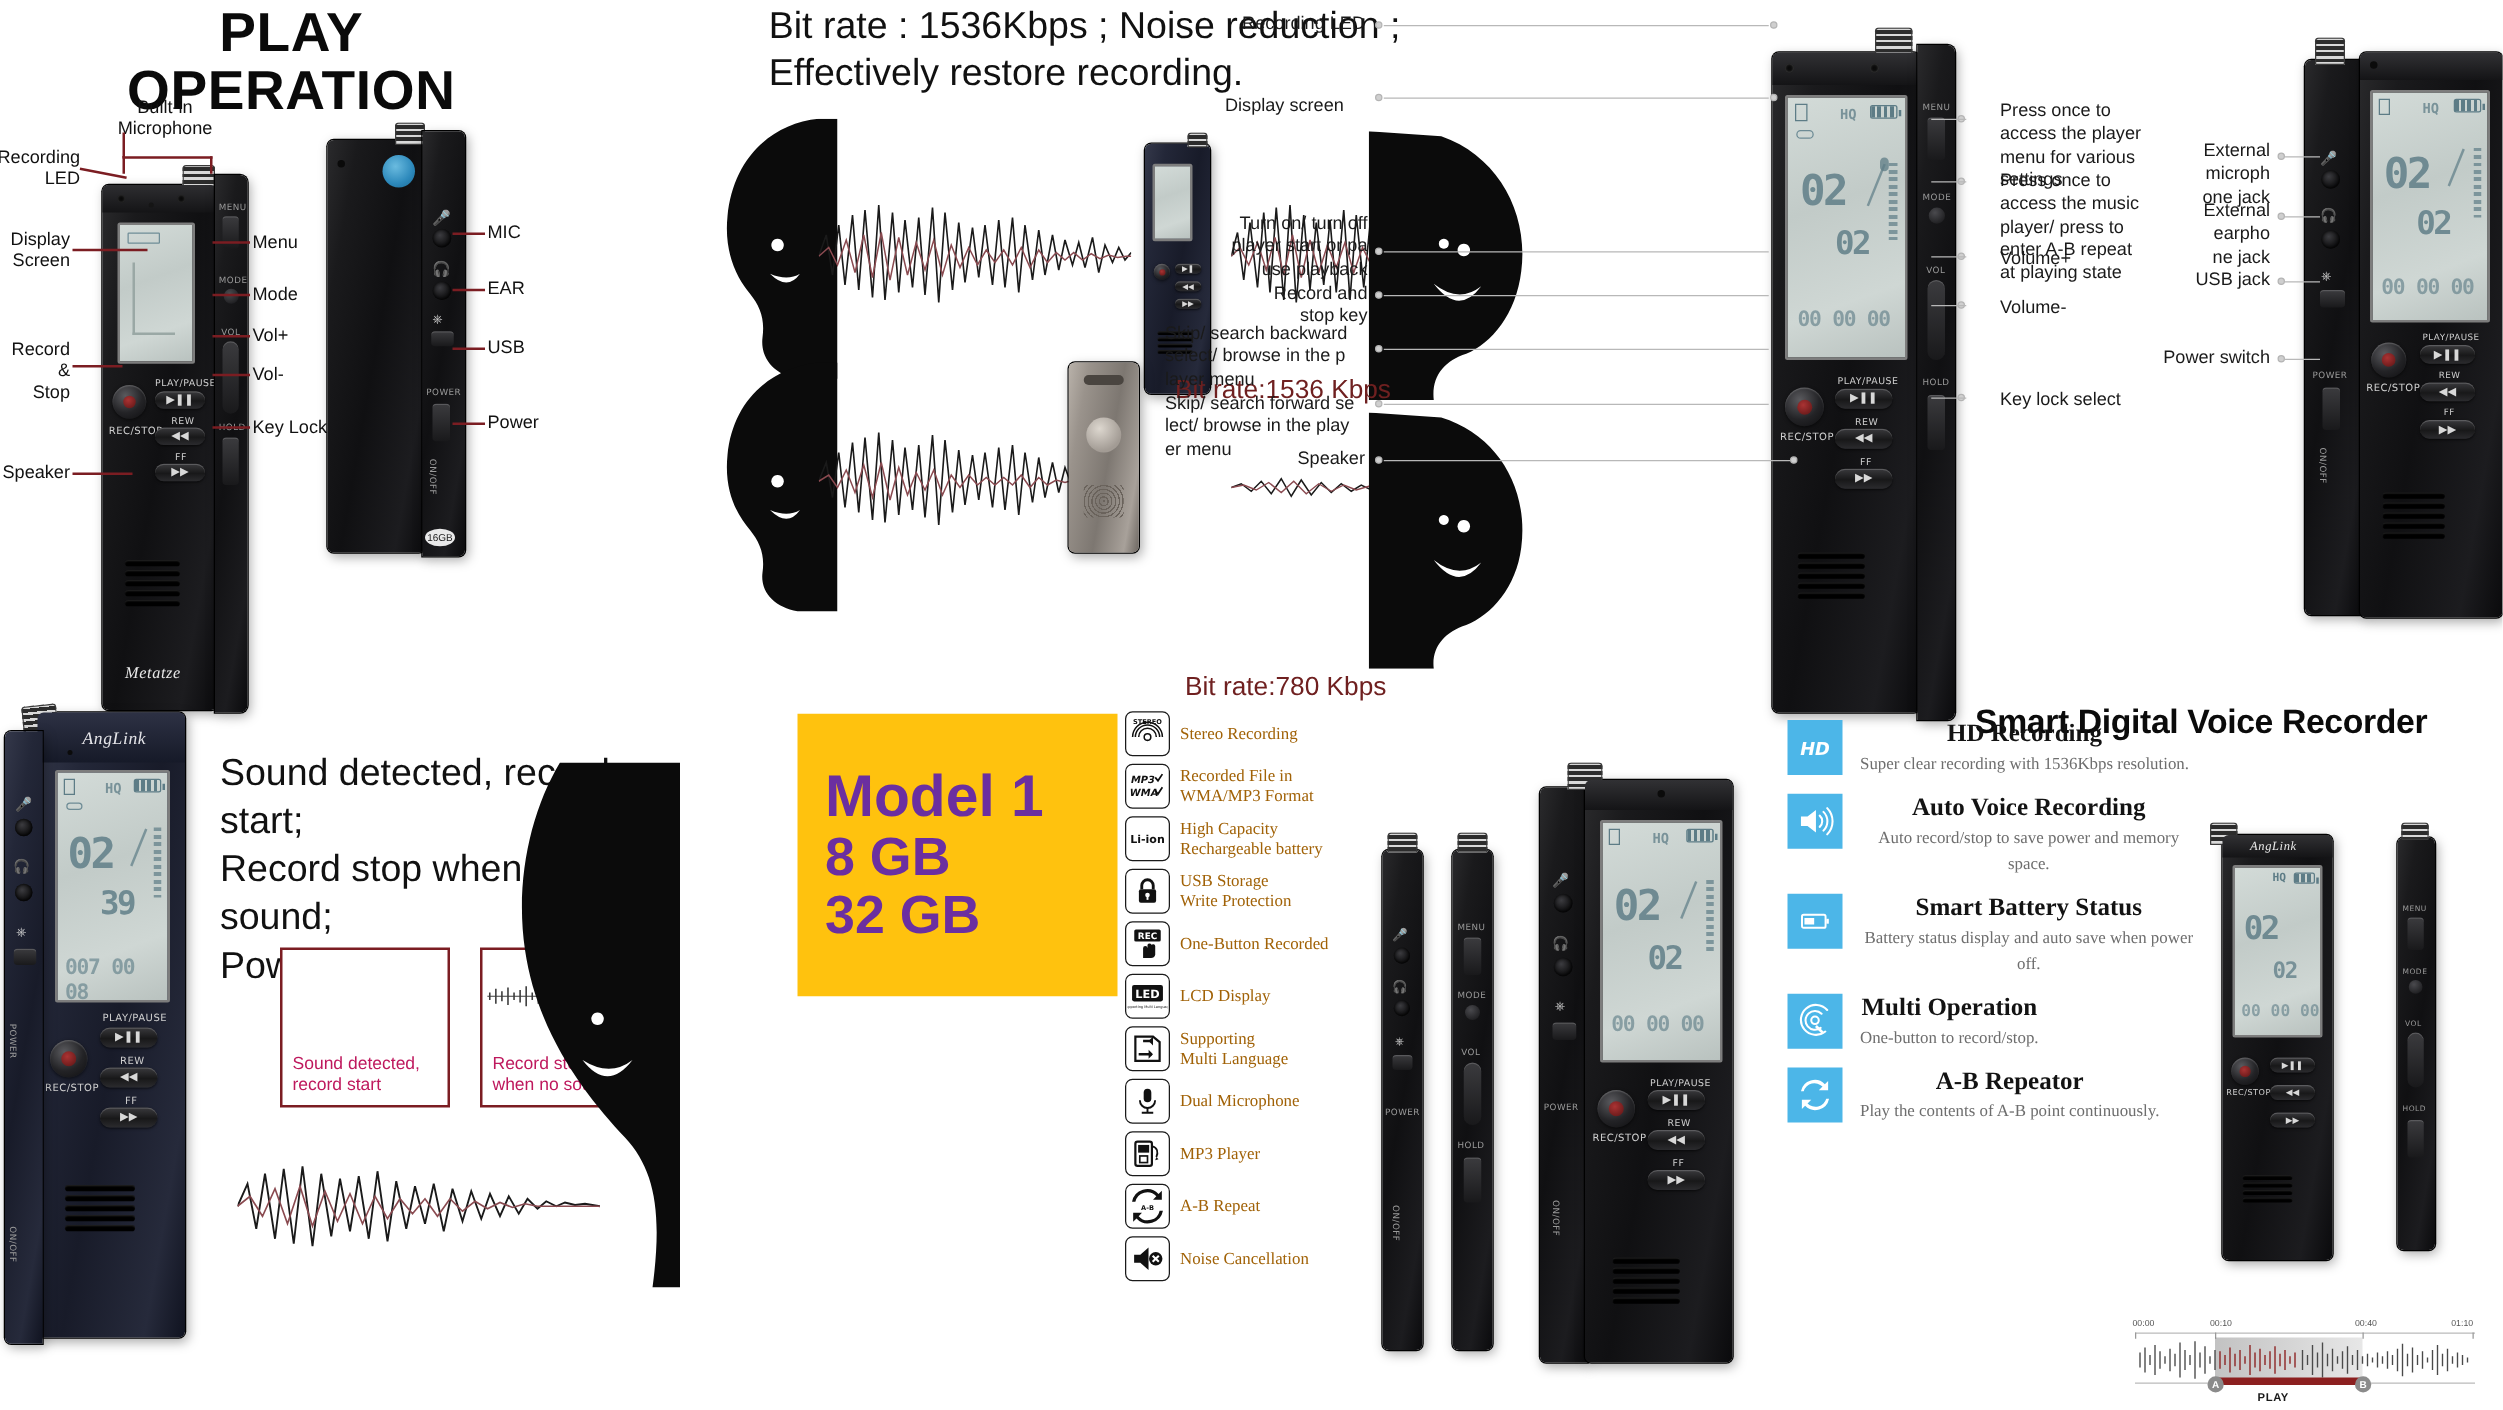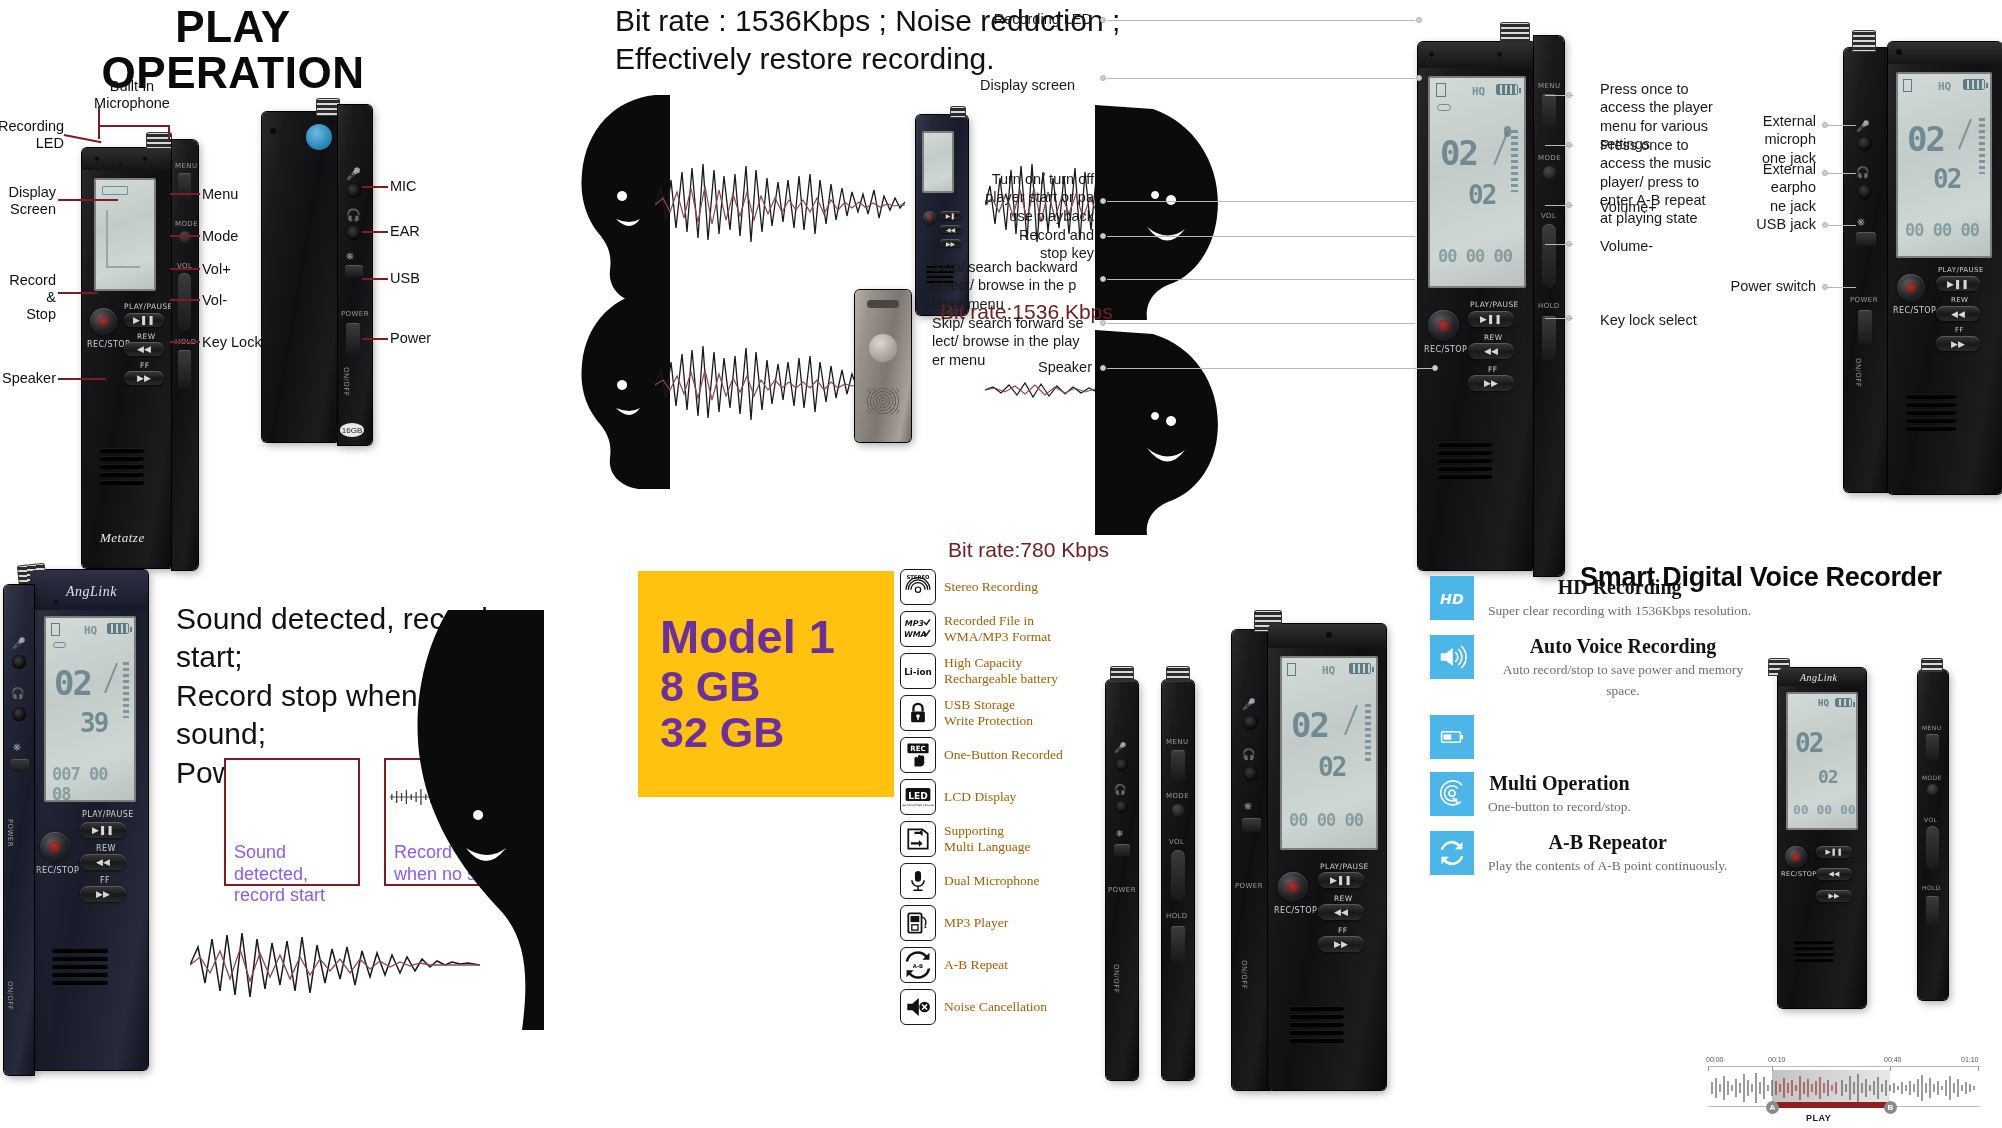--- a/index.html
+++ b/index.html
@@ -130,21 +130,21 @@
   .bfeat-ico {
     width:44px; height:44px; flex:0 0 44px; background:#4cb6e8;
     display:flex; align-items:center; justify-content:center; color:#fff;
   }
   .bfeat-body { margin-left:14px; }
   .bfeat-title { font-family:"Liberation Serif", serif; font-weight:700; font-size:20px; color:#131313; line-height:1.15; }
   .bfeat-desc { font-family:"Liberation Serif", serif; font-size:13.5px; color:#6e6e6e; line-height:1.55; margin-top:2px; }
 
   
   .wf-box { position:absolute; border:2px solid #7b1d22; background:#fff; }
-  .wf-cap { position:absolute; font-size:18px; color:#8b5cf6; line-height:1.2; }
+  .wf-cap { position:absolute; font-size:14px; color:#be185d; line-height:1.2; }
 
   
   .ab-wrap { position:absolute; }
   .ab-time { position:absolute; font-size:7px; color:#555; font-family:"Liberation Sans", sans-serif; }
   .ab-marker {
     position:absolute; width:13px; height:13px; border-radius:50%; background:#8b8b8b;
     color:#fff; font-size:8px; display:flex; align-items:center; justify-content:center; font-weight:700;
   }
   .ab-play { position:absolute; font-size:9px; font-weight:700; color:#1a1a1a; letter-spacing:.5px; }
 </style>
@@ -887,20 +887,24 @@
           <div class="bfeat-desc" style="max-width: 270px;">Auto record/stop to save power and memory space.</div>
         </div>
       </div>
       <div class="bfeat-row">
         <div class="bfeat-ico">
           <svg viewBox="0 0 40 40" width="32" height="26">
             <rect x="4" y="12" width="29" height="16" rx="2" fill="none" stroke="#fff" stroke-width="2.4"></rect>
             <rect x="7" y="16" width="12" height="8" fill="#fff"></rect>
             <rect x="34" y="17" width="3" height="6" fill="#fff"></rect>
           </svg>
+        </div>
+        <div class="bfeat-body">
+          <div class="bfeat-title">Smart Battery Status</div>
+          <div class="bfeat-desc" style="max-width: 270px;">Battery status display and auto save when power off.</div>
         </div>
       </div>
       <div class="bfeat-row">
         <div class="bfeat-ico">
           <svg viewBox="0 0 40 40" width="30" height="30">
             <g fill="none" stroke="#fff" stroke-width="2.2" stroke-linecap="round">
               <circle cx="20" cy="19" r="4"></circle>
               <path d="M27 12a10 10 0 1 0-1 15"></path>
               <path d="M33 8A16 16 0 1 0 31 31"></path>
             </g>

